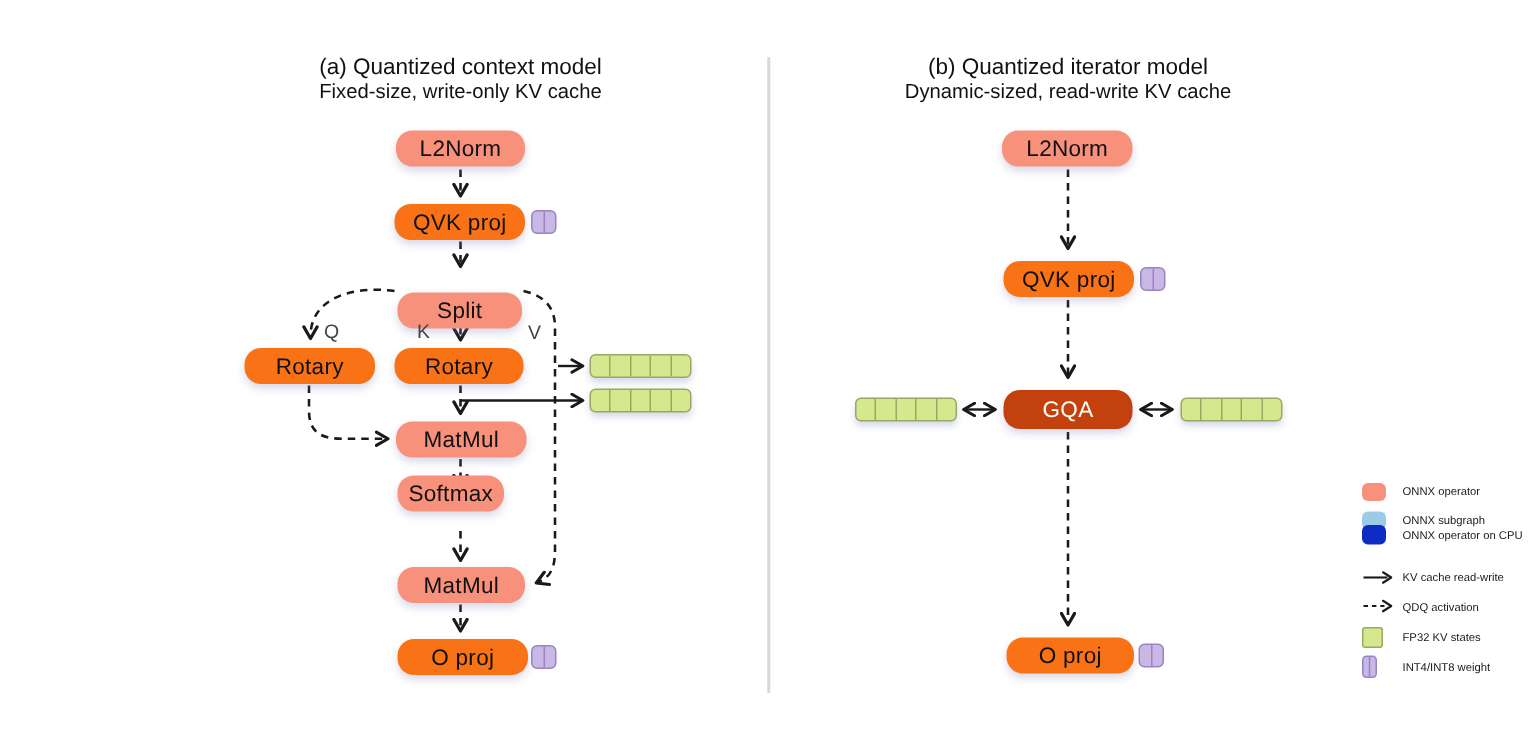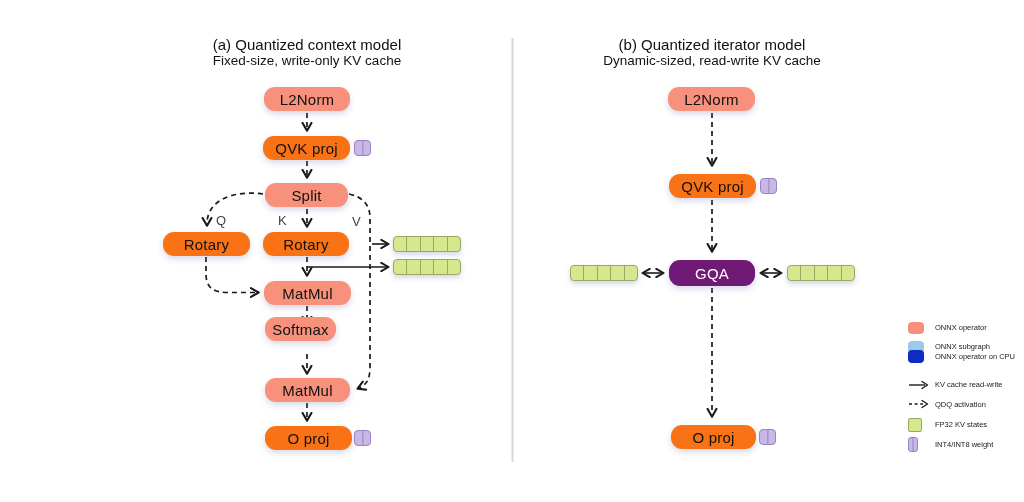--- a/index.html
+++ b/index.html
@@ -3,21 +3,21 @@
 <meta charset="utf-8">
 <style>
   *{margin:0;padding:0;box-sizing:border-box}
   html,body{width:1024px;height:502px}
   body{background:#ffffff;font-family:"Liberation Sans",sans-serif;position:relative;overflow:hidden;color:#111}
   svg.wires{position:absolute;left:0;top:0;width:1024px;height:502px;z-index:1}
   .node{position:absolute;display:flex;align-items:center;justify-content:center;font-size:15px;
         border-radius:11px;z-index:2;box-shadow:0 3px 6px rgba(125,125,185,.30);letter-spacing:.2px}
   .op{background:#F8917C}
   .sub{background:#f97316}
-  .cpu{background:#701a75;color:#fff}
+  .cpu{background:#c2410c;color:#fff}
   .ptitle{position:absolute;width:320px;text-align:center;font-size:15px;font-weight:normal;z-index:2}
   .psub{position:absolute;width:320px;text-align:center;font-size:13.5px;z-index:2}
   .qkv{position:absolute;font-size:13px;color:#444;z-index:2}
   .chip{position:absolute;width:17px;height:16px;background:#C9B7E6;border:1.3px solid #9884C2;border-radius:4px;z-index:2}
   .chip::after{content:"";position:absolute;left:50%;top:0;bottom:0;width:1.3px;background:#9884C2;transform:translateX(-50%)}
   .kvbar{position:absolute;display:flex;width:68px;height:16px;background:#D6E88E;border:1px solid #98AA62;
          border-radius:4px;overflow:hidden;z-index:2;box-shadow:0 3px 5px rgba(125,125,185,.30)}
   .kvbar i{flex:1;border-right:1px solid #98AA62}
   .kvbar i:last-child{border-right:none}
   .legend{position:absolute;left:905px;top:315px;width:119px;height:145px;z-index:2}
@@ -66,21 +66,21 @@
     <path d="M762,273 H780" marker-start="url(#chev)" marker-end="url(#chev)"></path>
   </g>
 </svg>
 
 <div class="ptitle" style="left:147px;top:36px">(a) Quantized context model</div>
 <div class="psub" style="left:147px;top:53px">Fixed-size, write-only KV cache</div>
 
 <div class="node op" style="left:264px;top:87px;width:86px;height:24px">L2Norm</div>
 <div class="node sub" style="left:263px;top:136px;width:87px;height:24px">QVK proj</div>
 <div class="chip" style="left:354px;top:140px"></div>
-<div class="node op" style="left:265px;top:183px;width:83px;height:24px">Split</div>
+<div class="node op" style="left:265px;top:195px;width:83px;height:24px">Split</div>
 
 <span class="qkv" style="left:216px;top:213px">Q</span>
 <span class="qkv" style="left:278px;top:213px">K</span>
 <span class="qkv" style="left:352px;top:214px">V</span>
 
 <div class="node sub" style="left:163px;top:232px;width:87px;height:24px">Rotary</div>
 <div class="node sub" style="left:263px;top:232px;width:86px;height:24px">Rotary</div>
 
 <div class="kvbar" style="left:393px;top:236px">
     <i></i>

